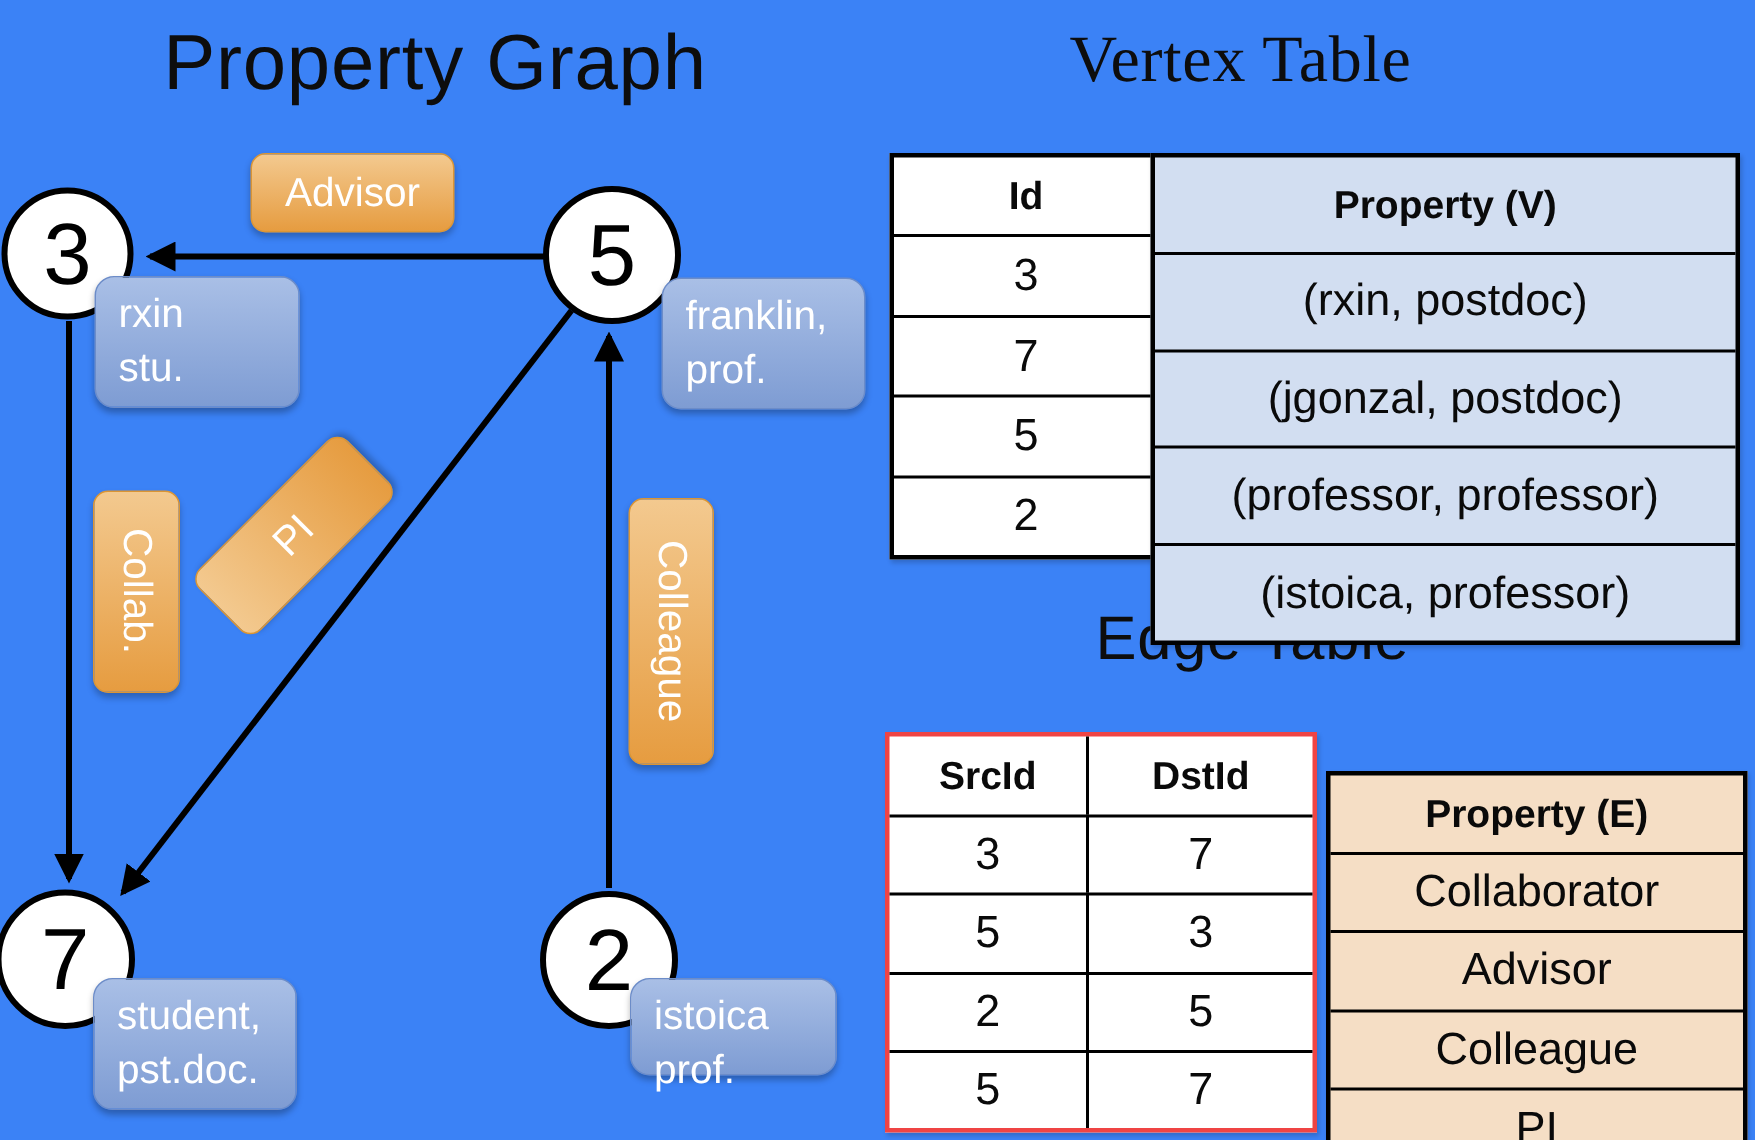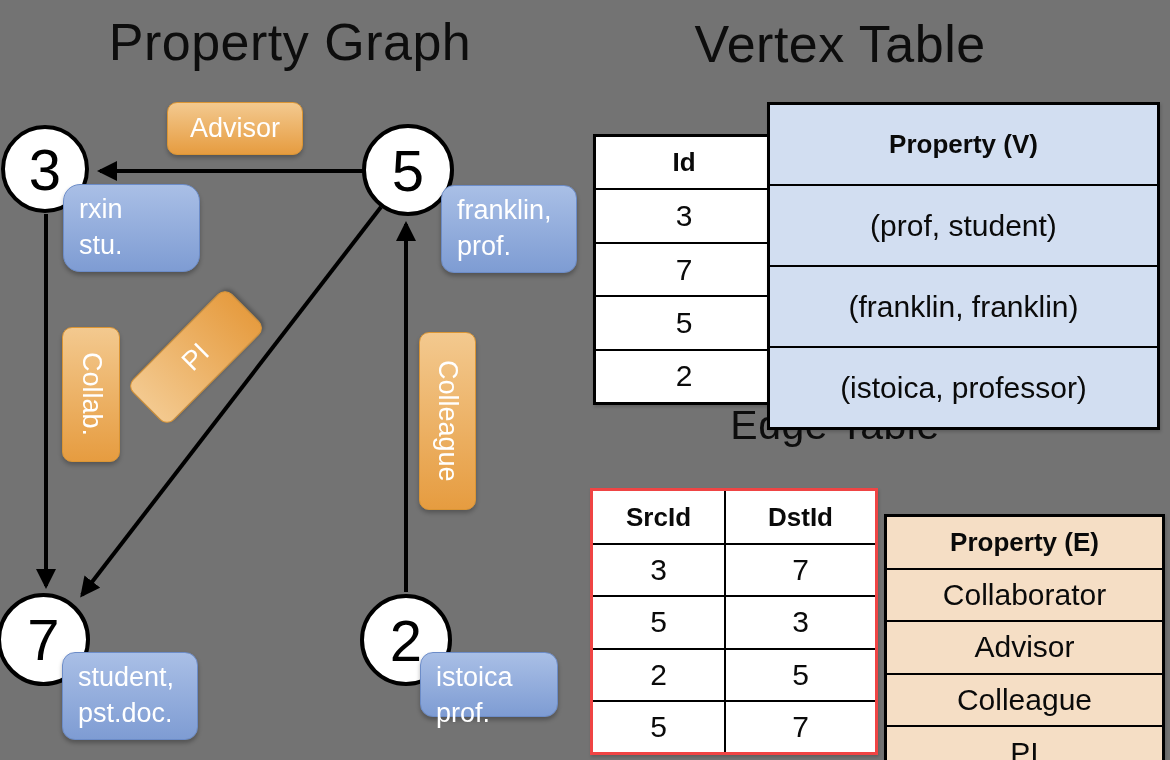--- a/index.html
+++ b/index.html
@@ -1,43 +1,43 @@
 <!DOCTYPE html>
 <html><head>
 <meta charset="utf-8">
 <style>
   html,body { margin:0; padding:0; background:#fff; }
   #canvas {
-    position:relative; width:1170px; height:760px; background:#737373;
+    position:relative; width:1170px; height:760px; background:#3b82f6;
     font-family:"Liberation Sans", sans-serif; overflow:hidden; color:#0a0a0a;
   }
   .title { position:absolute; font-size:52px; letter-spacing:0.5px; color:#0d0d0d; text-align:center; white-space:nowrap; }
   #title-graph  { left:0px;   top:12px;  width:580px; }
-  #title-vertex { left:590px; top:14px;  width:500px; font-size:52px; }
+  #title-vertex { left:577px; top:14px;  width:500px; font-size:44px;font-family:Liberation Serif, serif; }
   #title-edge   { left:585px; top:402px; width:500px; font-size:41px; }
 
   
   #arrows { position:absolute; left:0; top:0; }
   .node {
     position:absolute; background:#fff; border:4px solid #000; border-radius:50%;
     display:flex; align-items:center; justify-content:center;
     font-size:58px; color:#000; box-sizing:border-box;
   }
   #node-3 { left:1px;   top:125px; width:88px; height:88px; }
   #node-5 { left:362px; top:124px; width:92px; height:92px; }
   #node-7 { left:-3px;  top:593px; width:93px; height:93px; }
   #node-2 { left:360px; top:594px; width:92px; height:92px; }
 
   .vbox {
     position:absolute; box-sizing:border-box; border-radius:13px;
     padding:7px 0 0 15px; color:#fff; font-size:27px; line-height:1.33;
     background:linear-gradient(180deg,#a9bfe6 0%, #7e9cd3 100%);
     border:1.5px solid #6c8cc8; box-shadow:0 3px 4px rgba(0,0,0,0.28);
   }
-  #vbox-rxin     { left:63px;  top:184px; width:137px; height:88px;border-radius:17px; }
+  #vbox-rxin     { left:63px;  top:184px; width:137px; height:88px; }
   #vbox-franklin { left:422px; top:185px; width:136px; height:88px;margin-left:19px; }
   #vbox-jgonzal  { left:62px;  top:652px; width:136px; height:88px; }
   #vbox-istoica  { left:420px; top:652px; width:138px; height:65px; }
   .vbox span { display:block; }
 
   .ebox {
     position:absolute; box-sizing:border-box; border-radius:10px;
     color:#fff; font-size:27px;
     background:linear-gradient(180deg,#f3c98f 0%, #e69c40 100%);
     border:1.5px solid #db9534; box-shadow:0 3px 4px rgba(0,0,0,0.25);
@@ -53,21 +53,21 @@
   .tcol {
     position:absolute; box-sizing:border-box; border:3px solid #000;
     display:flex; flex-direction:column; box-shadow:1px 2px 3px rgba(0,0,0,0.18);
   }
   .tcell {
     flex:1; display:flex; align-items:center; justify-content:center;
     border-top:2.5px solid #000; font-size:30px; white-space:nowrap;
   }
   .tcell:first-child { border-top:none; }
   .tcell.head { font-weight:bold; font-size:26px; }
-  #vtable-id   { left:593px; top:102px; width:182px; height:271px; background:#fff;margin-top:32px; }
+  #vtable-id   { left:593px; top:102px; width:182px; height:271px; background:#fff; }
   #vtable-prop { left:767px; top:102px; width:393px; height:328px; background:#d2def1; }
   #etable-prop { left:884px; top:514px; width:281px; height:267px; background:#f5dec5; }
   #etable-srcdst {
     position:absolute; box-sizing:border-box; border:3px solid #ef4444;
     left:590px; top:488px; width:288px; height:267px; background:#fff;
     display:grid; grid-template-columns:131px 1fr; grid-template-rows:repeat(5,1fr);
     box-shadow:1px 2px 3px rgba(0,0,0,0.18);
   }
   .gcell {
     display:flex; align-items:center; justify-content:center;
@@ -134,22 +134,23 @@
 
   <div class="tcol" id="vtable-id">
     <div class="tcell head">Id</div>
     <div class="tcell">3</div>
     <div class="tcell">7</div>
     <div class="tcell">5</div>
     <div class="tcell">2</div>
   </div>
   <div class="tcol" id="vtable-prop">
     <div class="tcell head">Property (V)</div>
-    <div class="tcell">(prof, student)</div>
-    <div class="tcell">(franklin, franklin)</div>
+    <div class="tcell">(rxin, postdoc)</div>
+    <div class="tcell">(jgonzal, postdoc)</div>
+    <div class="tcell">(professor, professor)</div>
     <div class="tcell">(istoica, professor)</div>
   </div>
 
   <div id="etable-srcdst">
     <div class="gcell row0">SrcId</div>
     <div class="gcell row0 col2">DstId</div>
     <div class="gcell">3</div>
     <div class="gcell col2">7</div>
     <div class="gcell">5</div>
     <div class="gcell col2">3</div>

